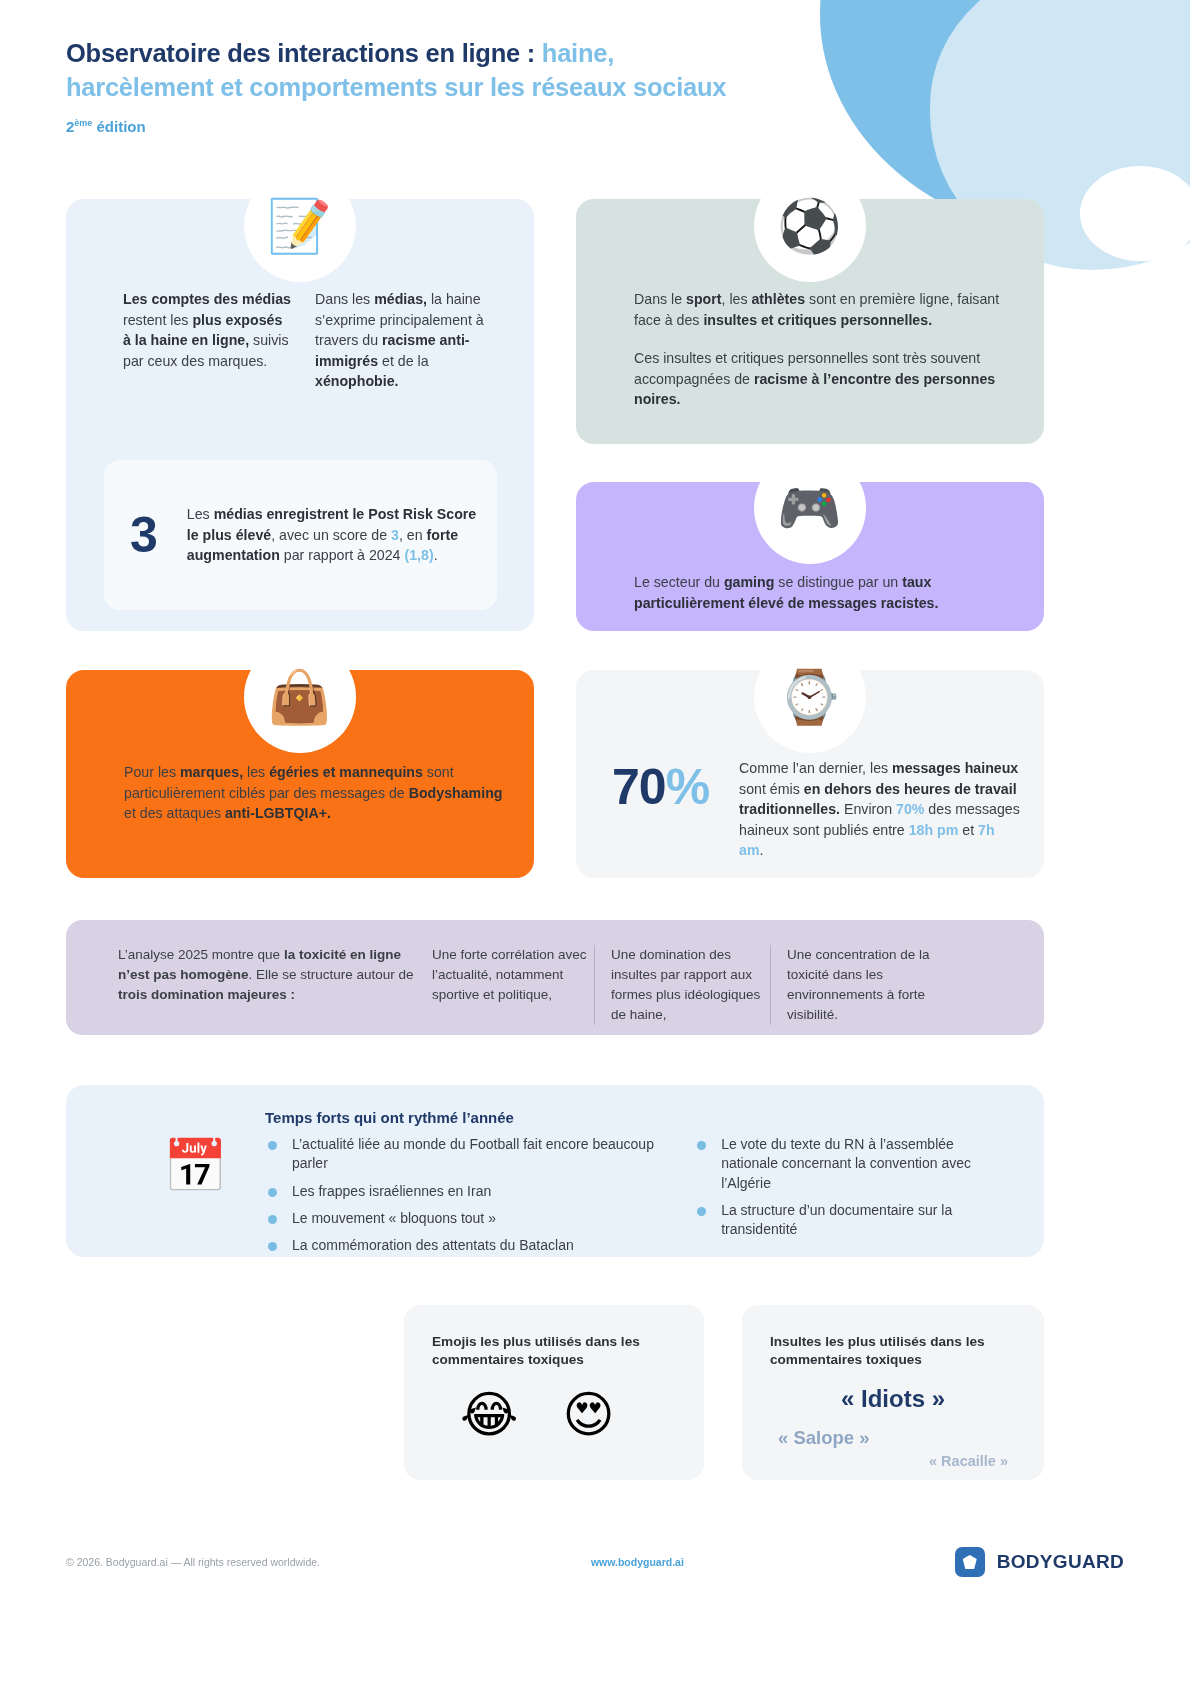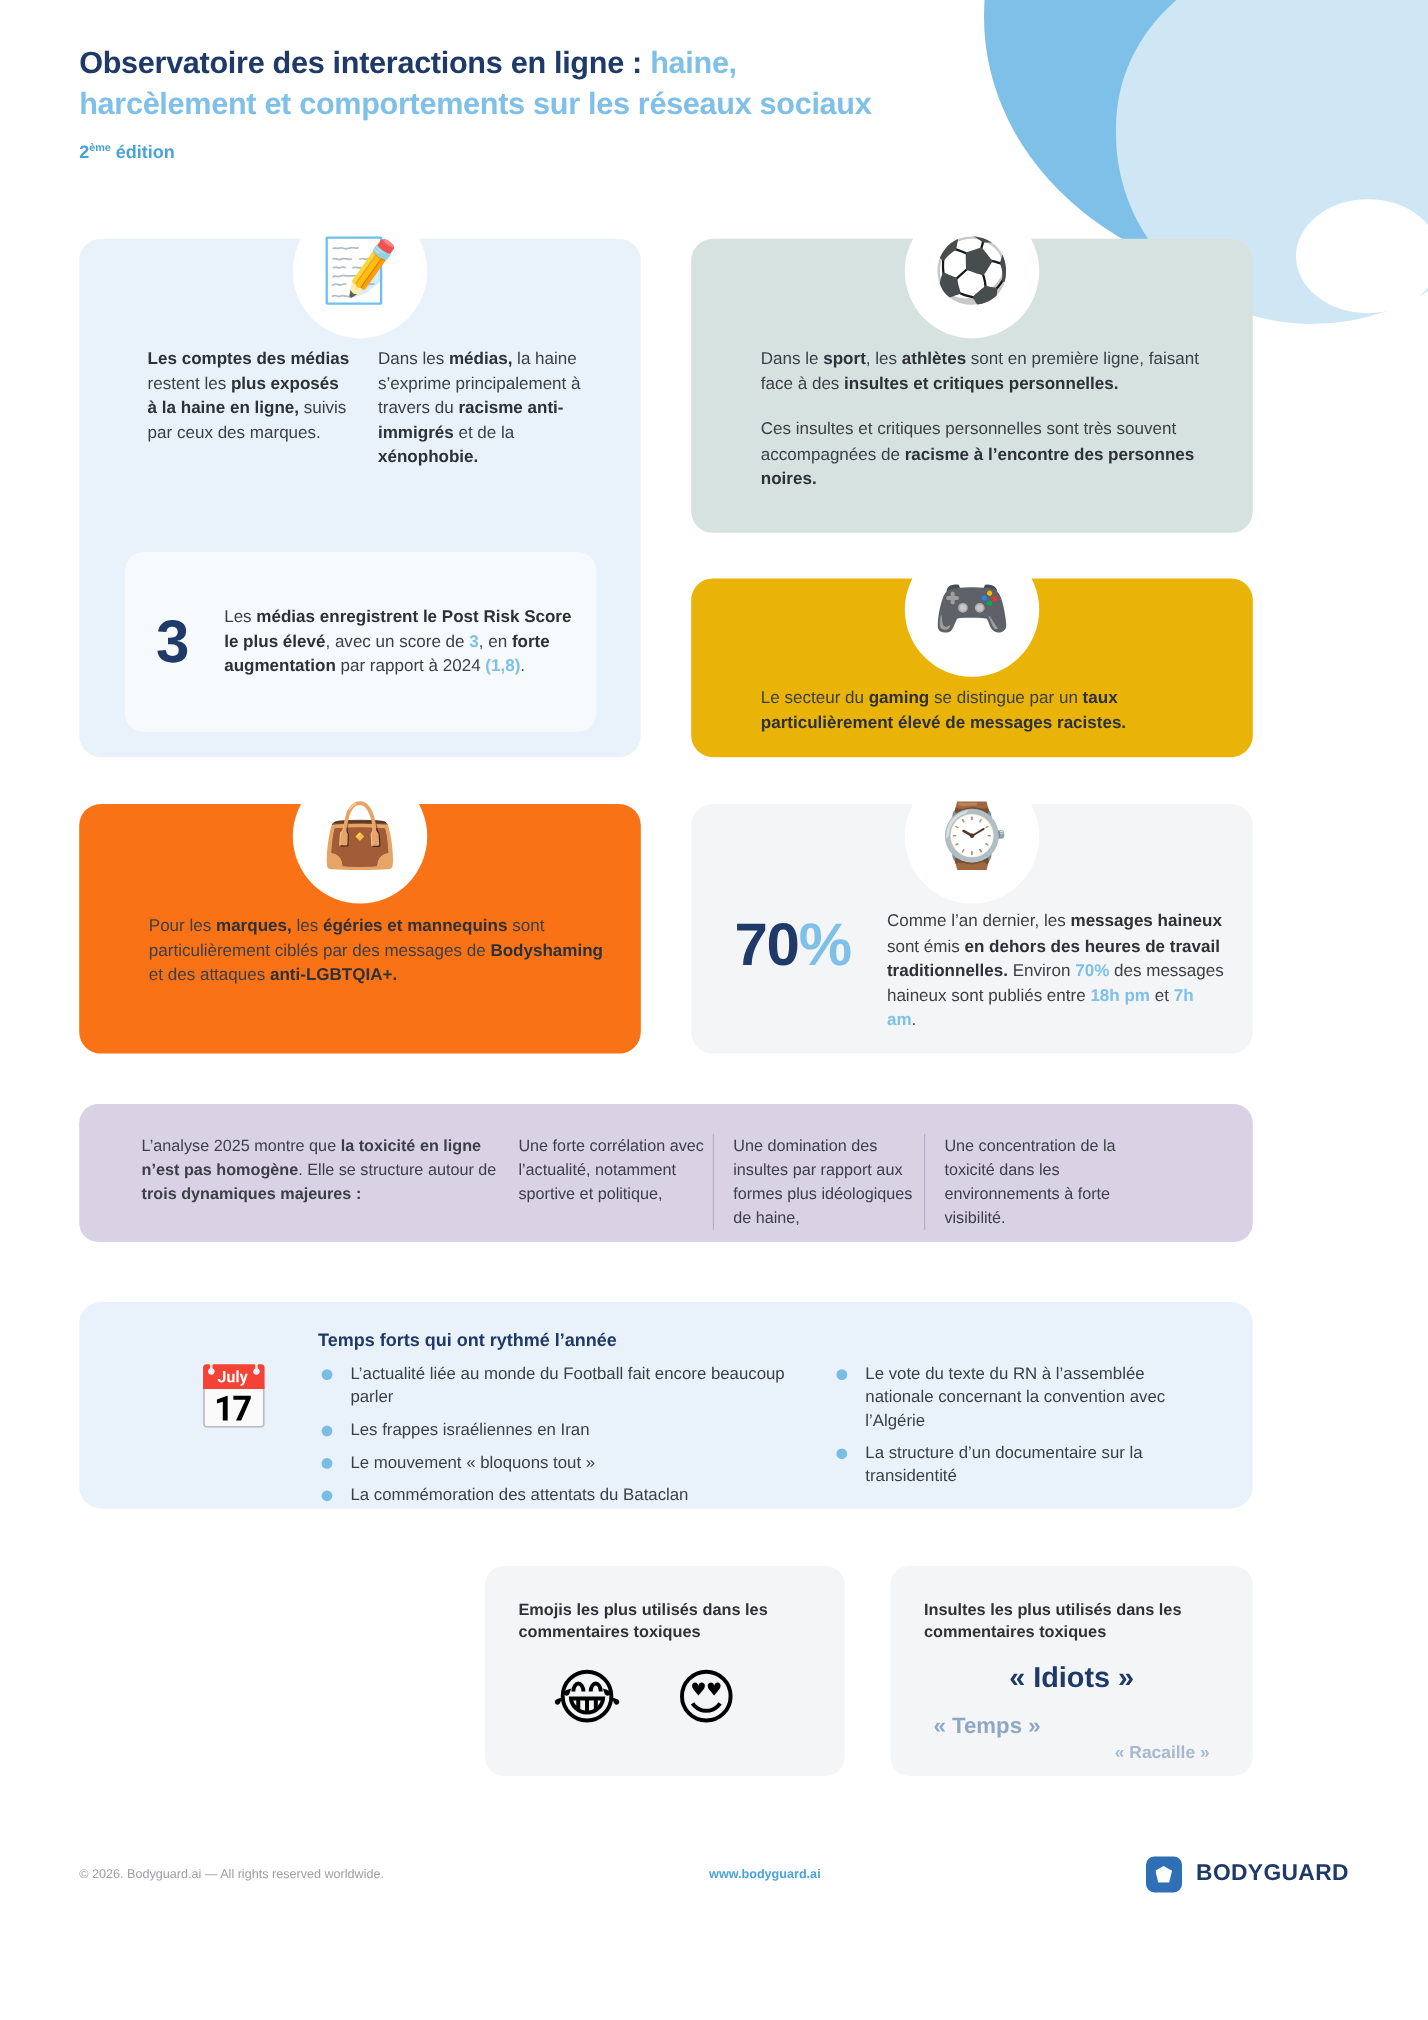--- a/index.html
+++ b/index.html
@@ -135,21 +135,21 @@
     background: #d6e2e0;
   }
   #bubble-sport { top: 170px; left: 754px; }
   .sport-text { position: absolute; top: 90px; left: 58px; right: 40px; }
   .sport-text p + p { margin-top: 18px; }
 
   
   #card-gaming {
     top: 482px; left: 576px;
     width: 468px; height: 149px;
-    background: #eab308;
+    background: #c4b5fd;
     padding-left: 16px;
   }
   #bubble-gaming { top: 452px; left: 754px; }
   .gaming-text { position: absolute; top: 90px; left: 58px; right: 40px; }
 
   
   #card-brands {
     top: 670px; left: 66px;
     width: 468px; height: 208px;
     background: #f97316;
@@ -388,21 +388,21 @@
         <span>70</span><span class="pct">%</span>
       </div>
       <div class="body-text">Comme l’an dernier, les <b>messages haineux</b> sont émis <b>en dehors des heures de travail traditionnelles.</b> Environ <span class="hl">70%</span> des messages haineux sont publiés entre <span class="hl">18h pm</span> et <span class="hl">7h am</span>.</div>
     </div>
   </div>
   <div class="icon-bubble" id="bubble-hours">
     <span>⌚</span>
   </div>
 
   <div class="card" id="band-analysis">
-    <div class="seg seg-1">L’analyse 2025 montre que <b>la toxicité en ligne n’est pas homogène</b>. Elle se structure autour de <b>trois dynamiques majeures :</b></div>
+    <div class="seg seg-1">L’analyse 2025 montre que <b>la toxicité en ligne n’est pas homogène</b>. Elle se structure autour de <b>trois domination majeures :</b></div>
     <div class="seg seg-2">Une forte corrélation avec l’actualité, notamment sportive et politique,</div>
     <div class="seg seg-3">Une domination des insultes par rapport aux formes plus idéologiques de haine,</div>
     <div class="seg seg-4">Une concentration de la toxicité dans les environnements à forte visibilité.</div>
   </div>
 
   <div class="card" id="card-temps">
     <div class="temps-title">Temps forts qui ont rythmé l’année</div>
     <div id="calendar-icon">
       <span>📅</span>
     </div>
@@ -429,21 +429,21 @@
     <div class="bc-title">Emojis les plus utilisés dans les commentaires toxiques</div>
     <div class="emoji-row">
       <span>😂</span>
       <span>😍</span>
     </div>
   </div>
 
   <div class="bottom-card" id="bc-insults">
     <div class="bc-title">Insultes les plus utilisés dans les commentaires toxiques</div>
     <div class="insult-1">« Idiots »</div>
-    <div class="insult-2">« Temps »</div>
+    <div class="insult-2">« Salope »</div>
     <div class="insult-3">« Racaille »</div>
   </div>
 
   <div class="footer">
     <div class="footer-inner">
       <div class="copyright">© 2026. Bodyguard.ai — All rights reserved worldwide.</div>
       <div class="footer-url">www.bodyguard.ai</div>
       <div class="brand">
         <div class="brand-mark"></div>
         <div class="brand-name">BODYGUARD</div>

